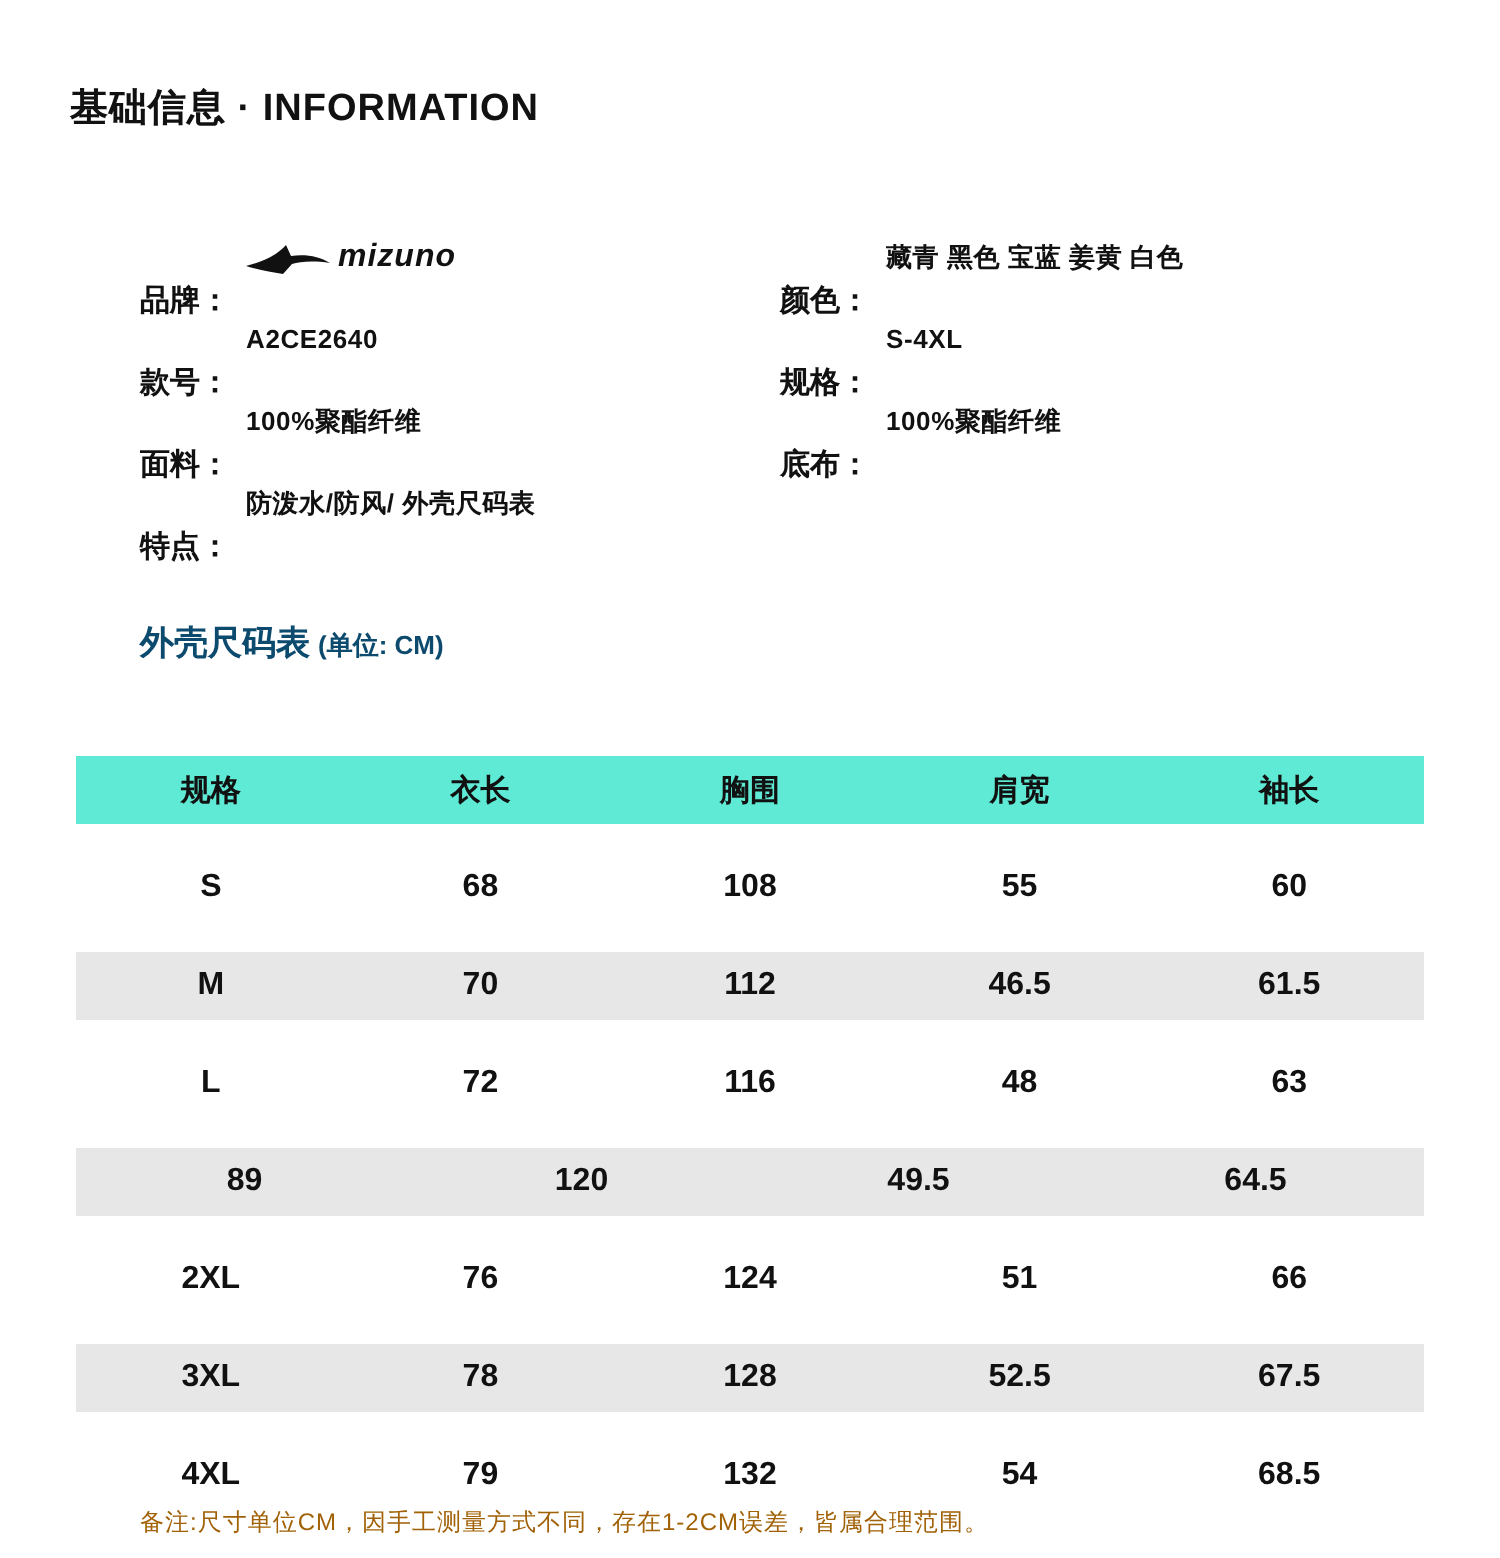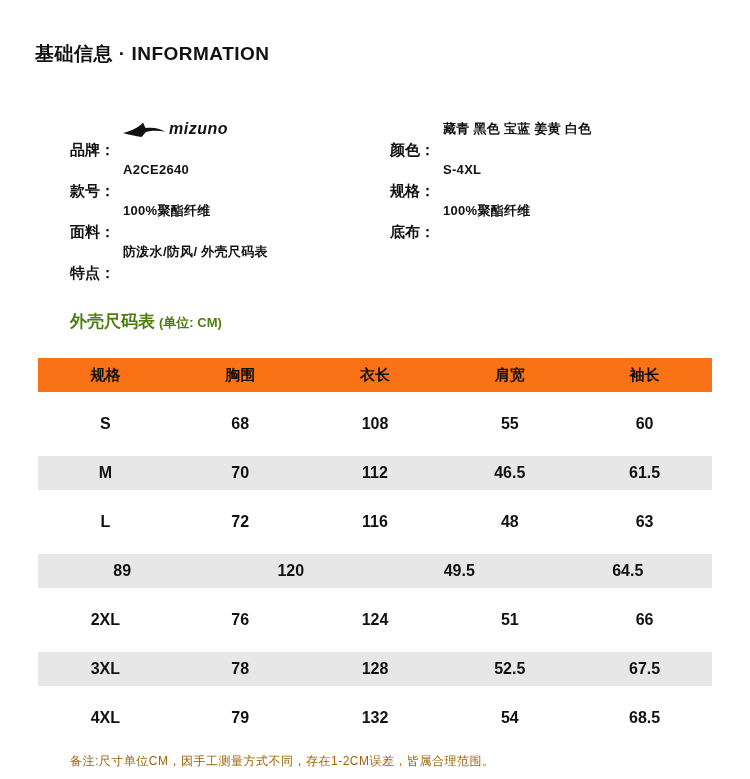--- a/index.html
+++ b/index.html
@@ -40,37 +40,37 @@
   .brand-logo { display: inline-flex; align-items: flex-start; gap: 4px; }
   .brand-logo svg { display: block; }
   .brand-wordmark {
     font-size: 16px; font-weight: 800; font-style: italic;
     letter-spacing: 0.5px; color: #111;
   }
 
   
   .table-title {
     position: absolute; left: 70px; top: 310px;
-    font-size: 17px; font-weight: 800; color: #4d7c0f;
+    font-size: 17px; font-weight: 800; color: #0c4a6e;
   }
   .table-title .unit {
     font-size: 13px; font-weight: 700; margin-left: 4px;
   }
 
   
   .size-table { position: absolute; left: 38px; top: 358px; width: 674px; }
   .band {
     height: 34px; margin-bottom: 15px;
     display: flex; align-items: center;
   }
   .band > div {
     flex: 1 1 0; text-align: center;
     font-weight: 800; color: #111;
   }
-  .band.header { background: #f97316; }
+  .band.header { background: #5eead4; margin-top: 20px; }
   .band.header > div { font-size: 15px; }
   .band.row > div { font-size: 16px; letter-spacing: 0; }
   .band.row.shade { background: #e7e7e7; }
 
   
   .footer-note {
     position: absolute; left: 70px; top: 753px;
     font-size: 12px; color: #a16207; letter-spacing: 0.5px;
   }
 </style>
@@ -122,22 +122,22 @@
     <div class="info-row"></div>
   </div>
 
   <div class="table-title">
     <span>外壳尺码表</span><span class="unit">(单位: CM)</span>
   </div>
 
   <div class="size-table">
     <div class="band header">
       <div>规格</div>
+      <div>衣长</div>
       <div>胸围</div>
-      <div>衣长</div>
       <div>肩宽</div>
       <div>袖长</div>
     </div>
 
     <div class="band row">
       <div>S</div>
       <div>68</div>
       <div>108</div>
       <div>55</div>
       <div>60</div>

